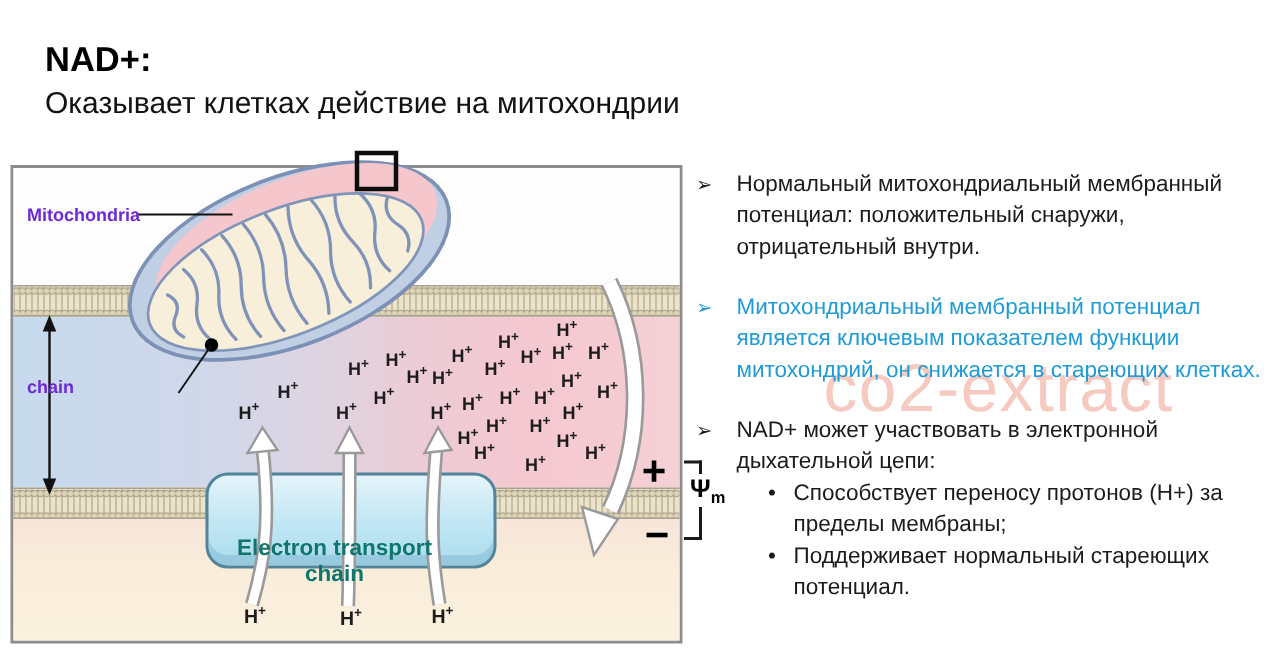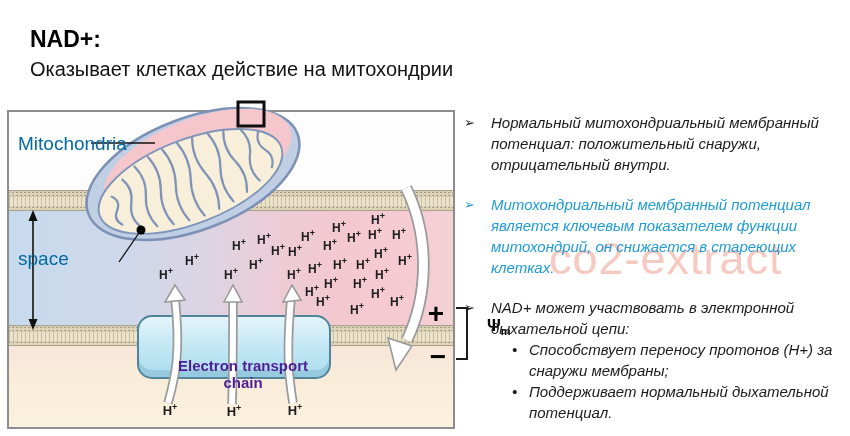--- a/index.html
+++ b/index.html
@@ -42,26 +42,26 @@
   .membrane-bottom { top:213px; }
 
   .etc-box {
     position:absolute; left:128px; top:203px; width:194px; height:64px; z-index:2;
     border:2px solid #52849b; border-radius:15px;
     background:linear-gradient(180deg,#e4f4fa 0%,#c2e7f4 50%,#abdcee 100%);
     box-shadow:inset 0 -7px 0 rgba(115,172,198,.38);
   }
   .etc-label {
     position:absolute; left:128px; top:245px; width:172px; z-index:4;
-    text-align:center; font-size:15px; font-weight:bold; color:#4c1d95;margin-left:20px;
+    text-align:center; font-size:15px; font-weight:bold; color:#0f766e;
   }
 
   .dsvg { position:absolute; left:0; top:0; z-index:3; overflow:visible; }
 
-  .lbl { position:absolute; z-index:4; font-size:19px; line-height:17px; color:#0369a1; }
+  .lbl { position:absolute; z-index:4; font-size:12px; line-height:17px; color:#6d28d9;font-weight:bold; }
   .lbl-mito  { left:9px;  top:23px; }
   .lbl-inter { left:9px;  top:138px; }
   .lbl-inner { left:9px;  top:240px; }
 
   .h-ion {
     position:absolute; z-index:4; font-size:12px; font-weight:bold; color:#1c1c1c;
     transform:translate(-50%,-55%); white-space:nowrap;
   }
   .h-ion sup { font-size:9px; }
   .h-ion.matrix { font-size:13px; }
@@ -70,31 +70,31 @@
           transform:translate(-50%,-50%); font-size:28px; }
   .sign-plus  { left:427px; top:202px; }
   .sign-minus { left:429px; top:245px; }
 
   .psi-bracket {
     position:absolute; left:456px; top:307px; width:12px; height:53px;
     border-top:2px solid #1a1a1a; border-right:2px solid #1a1a1a; border-bottom:2px solid #1a1a1a;
   }
   .psi-label {
     position:absolute; left:458px; top:316px; background:#fff; padding:0 2px;
-    font-size:17px; font-weight:bold; color:#000;margin-left:27px;
+    font-size:17px; font-weight:bold; color:#000;
   }
   .psi-label sub { font-size:11px; }
 
   
   .bullets { position:absolute; left:464px; top:112px; width:384px; z-index:1; }
   .bullet { display:flex; margin-bottom:19px; font-size:15px; line-height:21px; }
   .bullet.last { margin-bottom:0; }
   .bullet .marker { flex:none; width:27px; font-size:13px; line-height:21px; color:#202020; }
   .bullet.blue, .bullet.blue .marker { color:#1f9bd7; }
-  .bullet .btext { flex:1; color:inherit;font-style:italic; }
+  .bullet .btext { flex:1; color:inherit; }
   .bullet.black .btext { color:#1b1b1b; }
   .sub-list { margin-left:17px; }
   .sub-item { display:flex; }
   .sub-item .dot { flex:none; width:21px; text-align:left; padding-left:4px; }
 </style>
 </head>
 <body>
 
 <h1 class="title">NAD+:</h1>
 <div class="subtitle">Оказывает клетках действие на митохондрии</div>
@@ -157,21 +157,21 @@
 
     <g>
       <path d="M397,76 C419,120 421,180 398,228" fill="none" stroke="#9a9a9a" stroke-width="12.5"></path>
       <path d="M397,76 C419,120 421,180 398,228" fill="none" stroke="#ffffff" stroke-width="9"></path>
       <polygon points="387,258 379,226 403,234" fill="#ffffff" stroke="#9a9a9a" stroke-width="1.6"></polygon>
     </g>
   </svg>
 
   <div class="lbl lbl-mito">Mitochondria</div>
   <div class="lbl lbl-inter">
-    <div>space</div>
+    <div>chain</div>
   </div>
   <div class="etc-label">Electron transport chain</div>
 
   <div class="sign sign-plus">+</div>
   <div class="sign sign-minus">−</div>
 
   <div id="ions-space">
       <span class="h-ion" style="left: 369px; top: 108px;"><span>H</span><sup>+</sup></span>
       <span class="h-ion" style="left: 330px; top: 116px;"><span>H</span><sup>+</sup></span>
       <span class="h-ion" style="left: 366px; top: 123px;"><span>H</span><sup>+</sup></span>
@@ -219,21 +219,21 @@
     </div>
     <div class="bullet blue">
       <span class="marker">➢</span>
       <div class="btext">Митохондриальный мембранный потенциал является ключевым показателем функции митохондрий, он снижается в стареющих клетках.</div>
     </div>
     <div class="bullet black last">
       <span class="marker">➢</span>
       <div class="btext">NAD+ может участвовать в электронной дыхательной цепи:<div class="sub-list">
           <div class="sub-item">
             <span class="dot">•</span>
-            <div>Способствует переносу протонов (H+) за снаружи мембраны;</div>
+            <div>Способствует переносу протонов (H+) за пределы мембраны;</div>
           </div>
           <div class="sub-item">
             <span class="dot">•</span>
-            <div>Поддерживает нормальный дыхательной потенциал.</div>
+            <div>Поддерживает нормальный стареющих потенциал.</div>
           </div>
         </div></div>
     </div>
   </div>
 
 </body></html>

